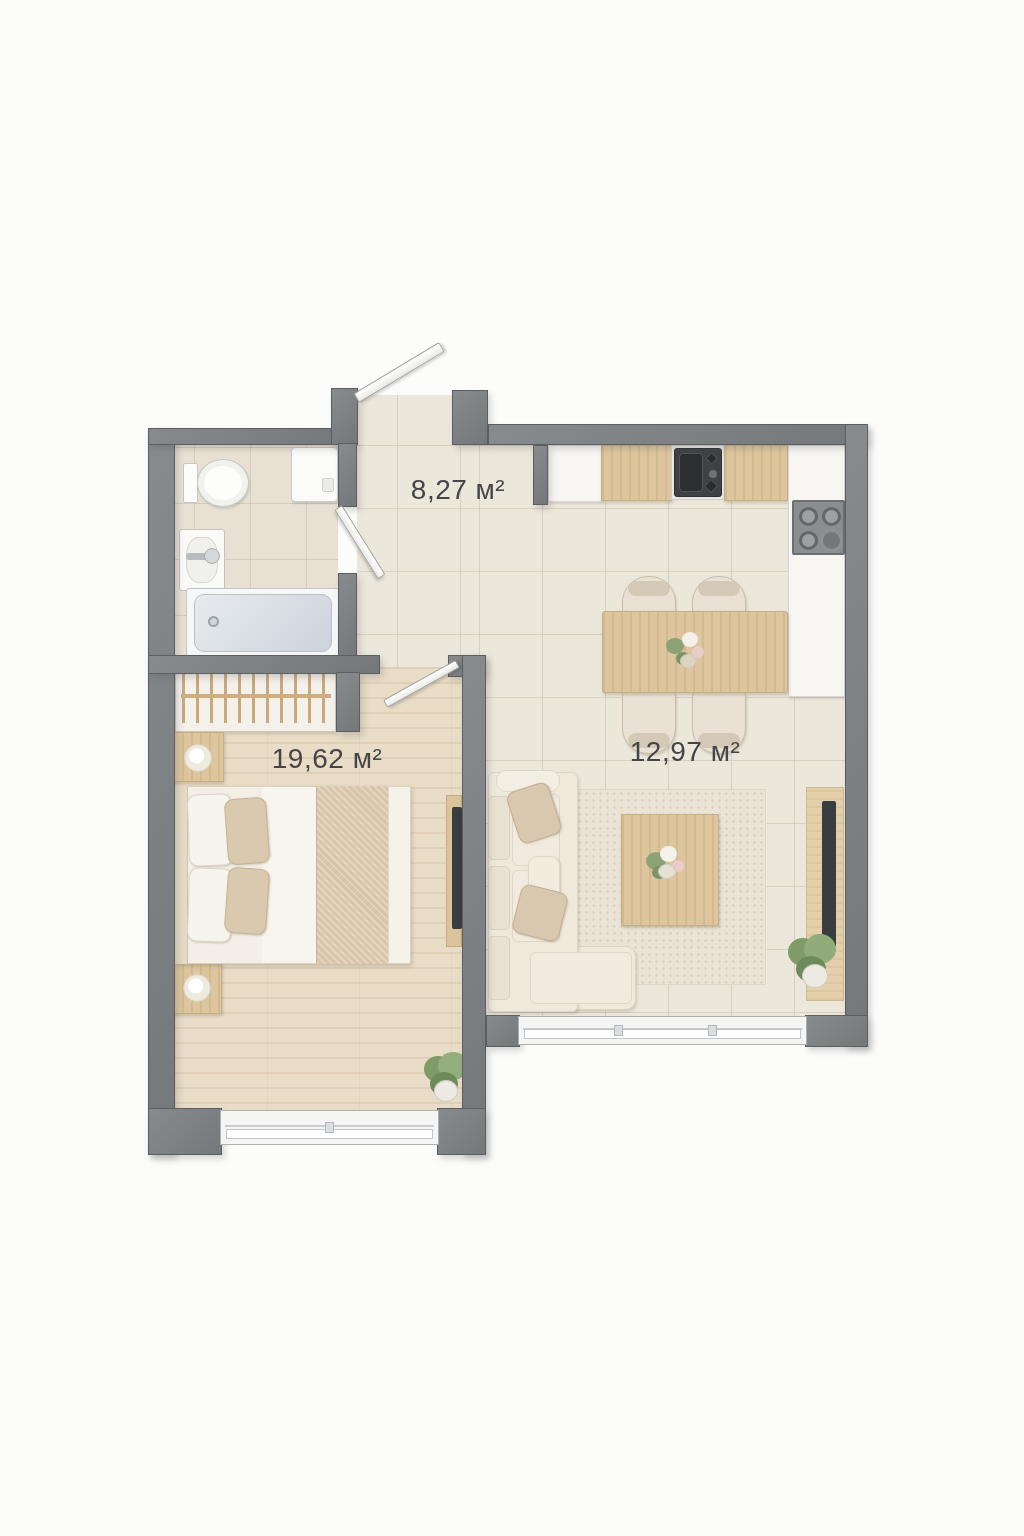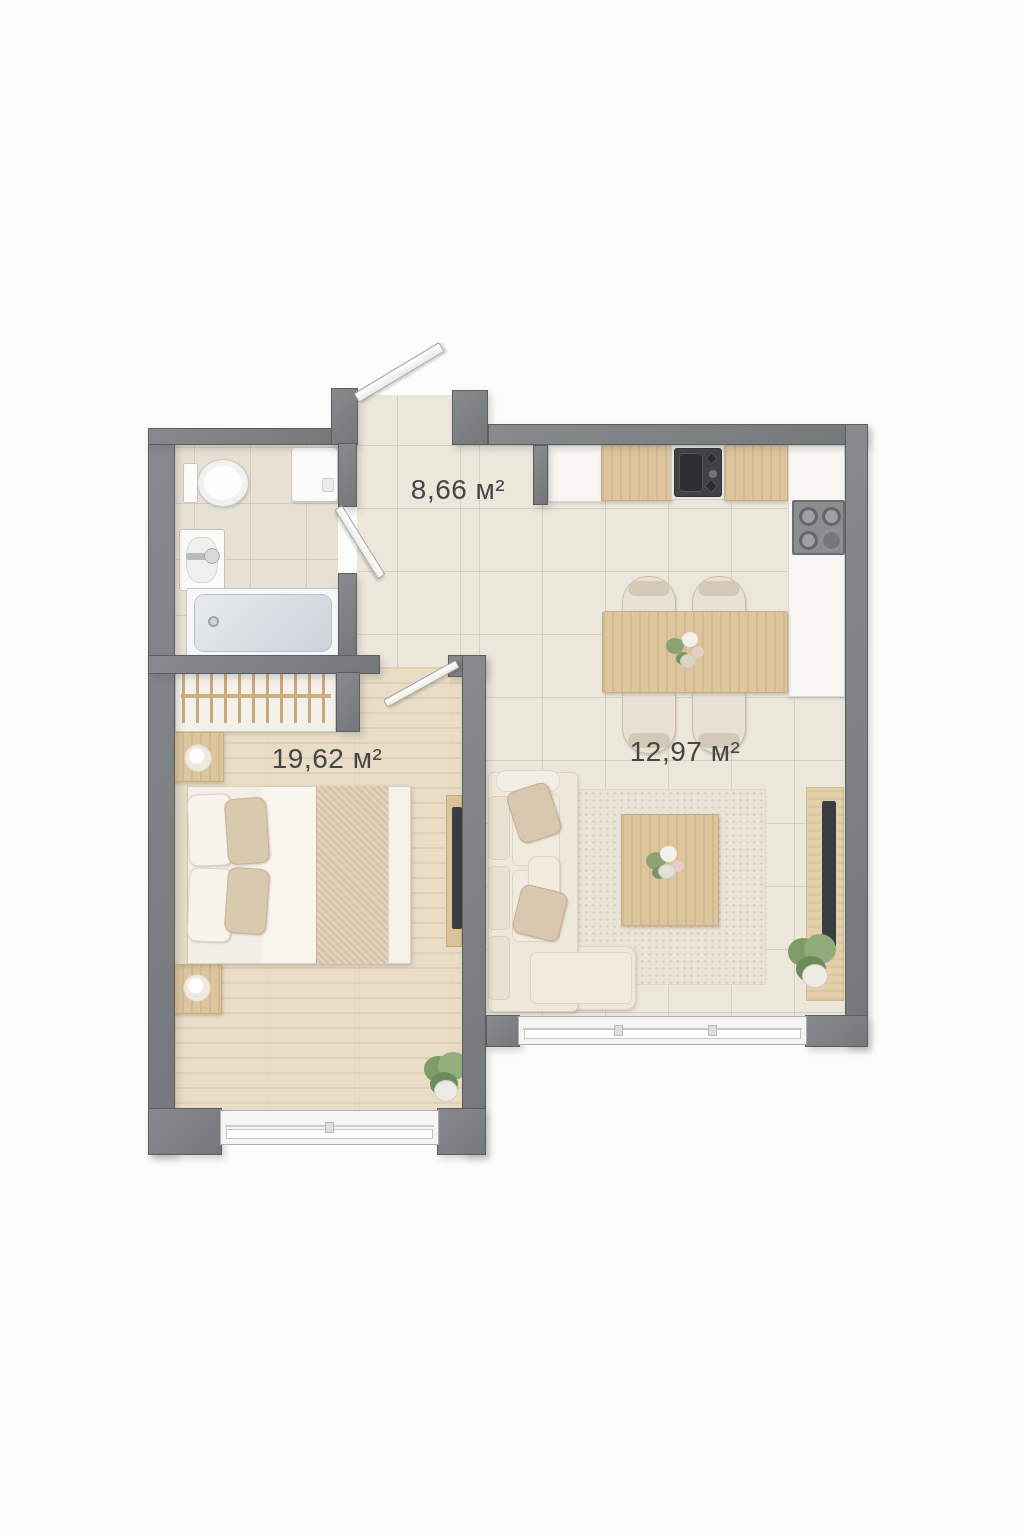--- a/index.html
+++ b/index.html
@@ -193,17 +193,17 @@
   <div class="window" style="left:220px;top:1110px;width:219px;height:35px;">
     <div class="glassline" style="top:14px;"></div>
     <div class="rail"></div>
     <div class="tick" style="left:48%;top:11px;"></div>
   </div>
 
   <div class="door-leaf" style="left:359px;top:392px;width:98px;height:9px;transform-origin:0% 100%;transform:rotate(-31deg);"></div>
   <div class="door-leaf" style="left:342px;top:505px;width:80px;height:7px;transform-origin:0% 0%;transform:rotate(58deg);"></div>
   <div class="door-leaf" style="left:383px;top:700px;width:81px;height:7px;transform-origin:0% 0%;transform:rotate(-29deg);"></div>
 
-  <div class="room-label" style="left:458px;top:474px;">8,66 м²</div>
+  <div class="room-label" style="left:458px;top:474px;">8,27 м²</div>
   <div class="room-label" style="left:327px;top:743px;">19,62 м²</div>
   <div class="room-label" style="left:685px;top:736px;text-align:center;">12,97 м²</div>
 
 </div>
 
 </body></html>

